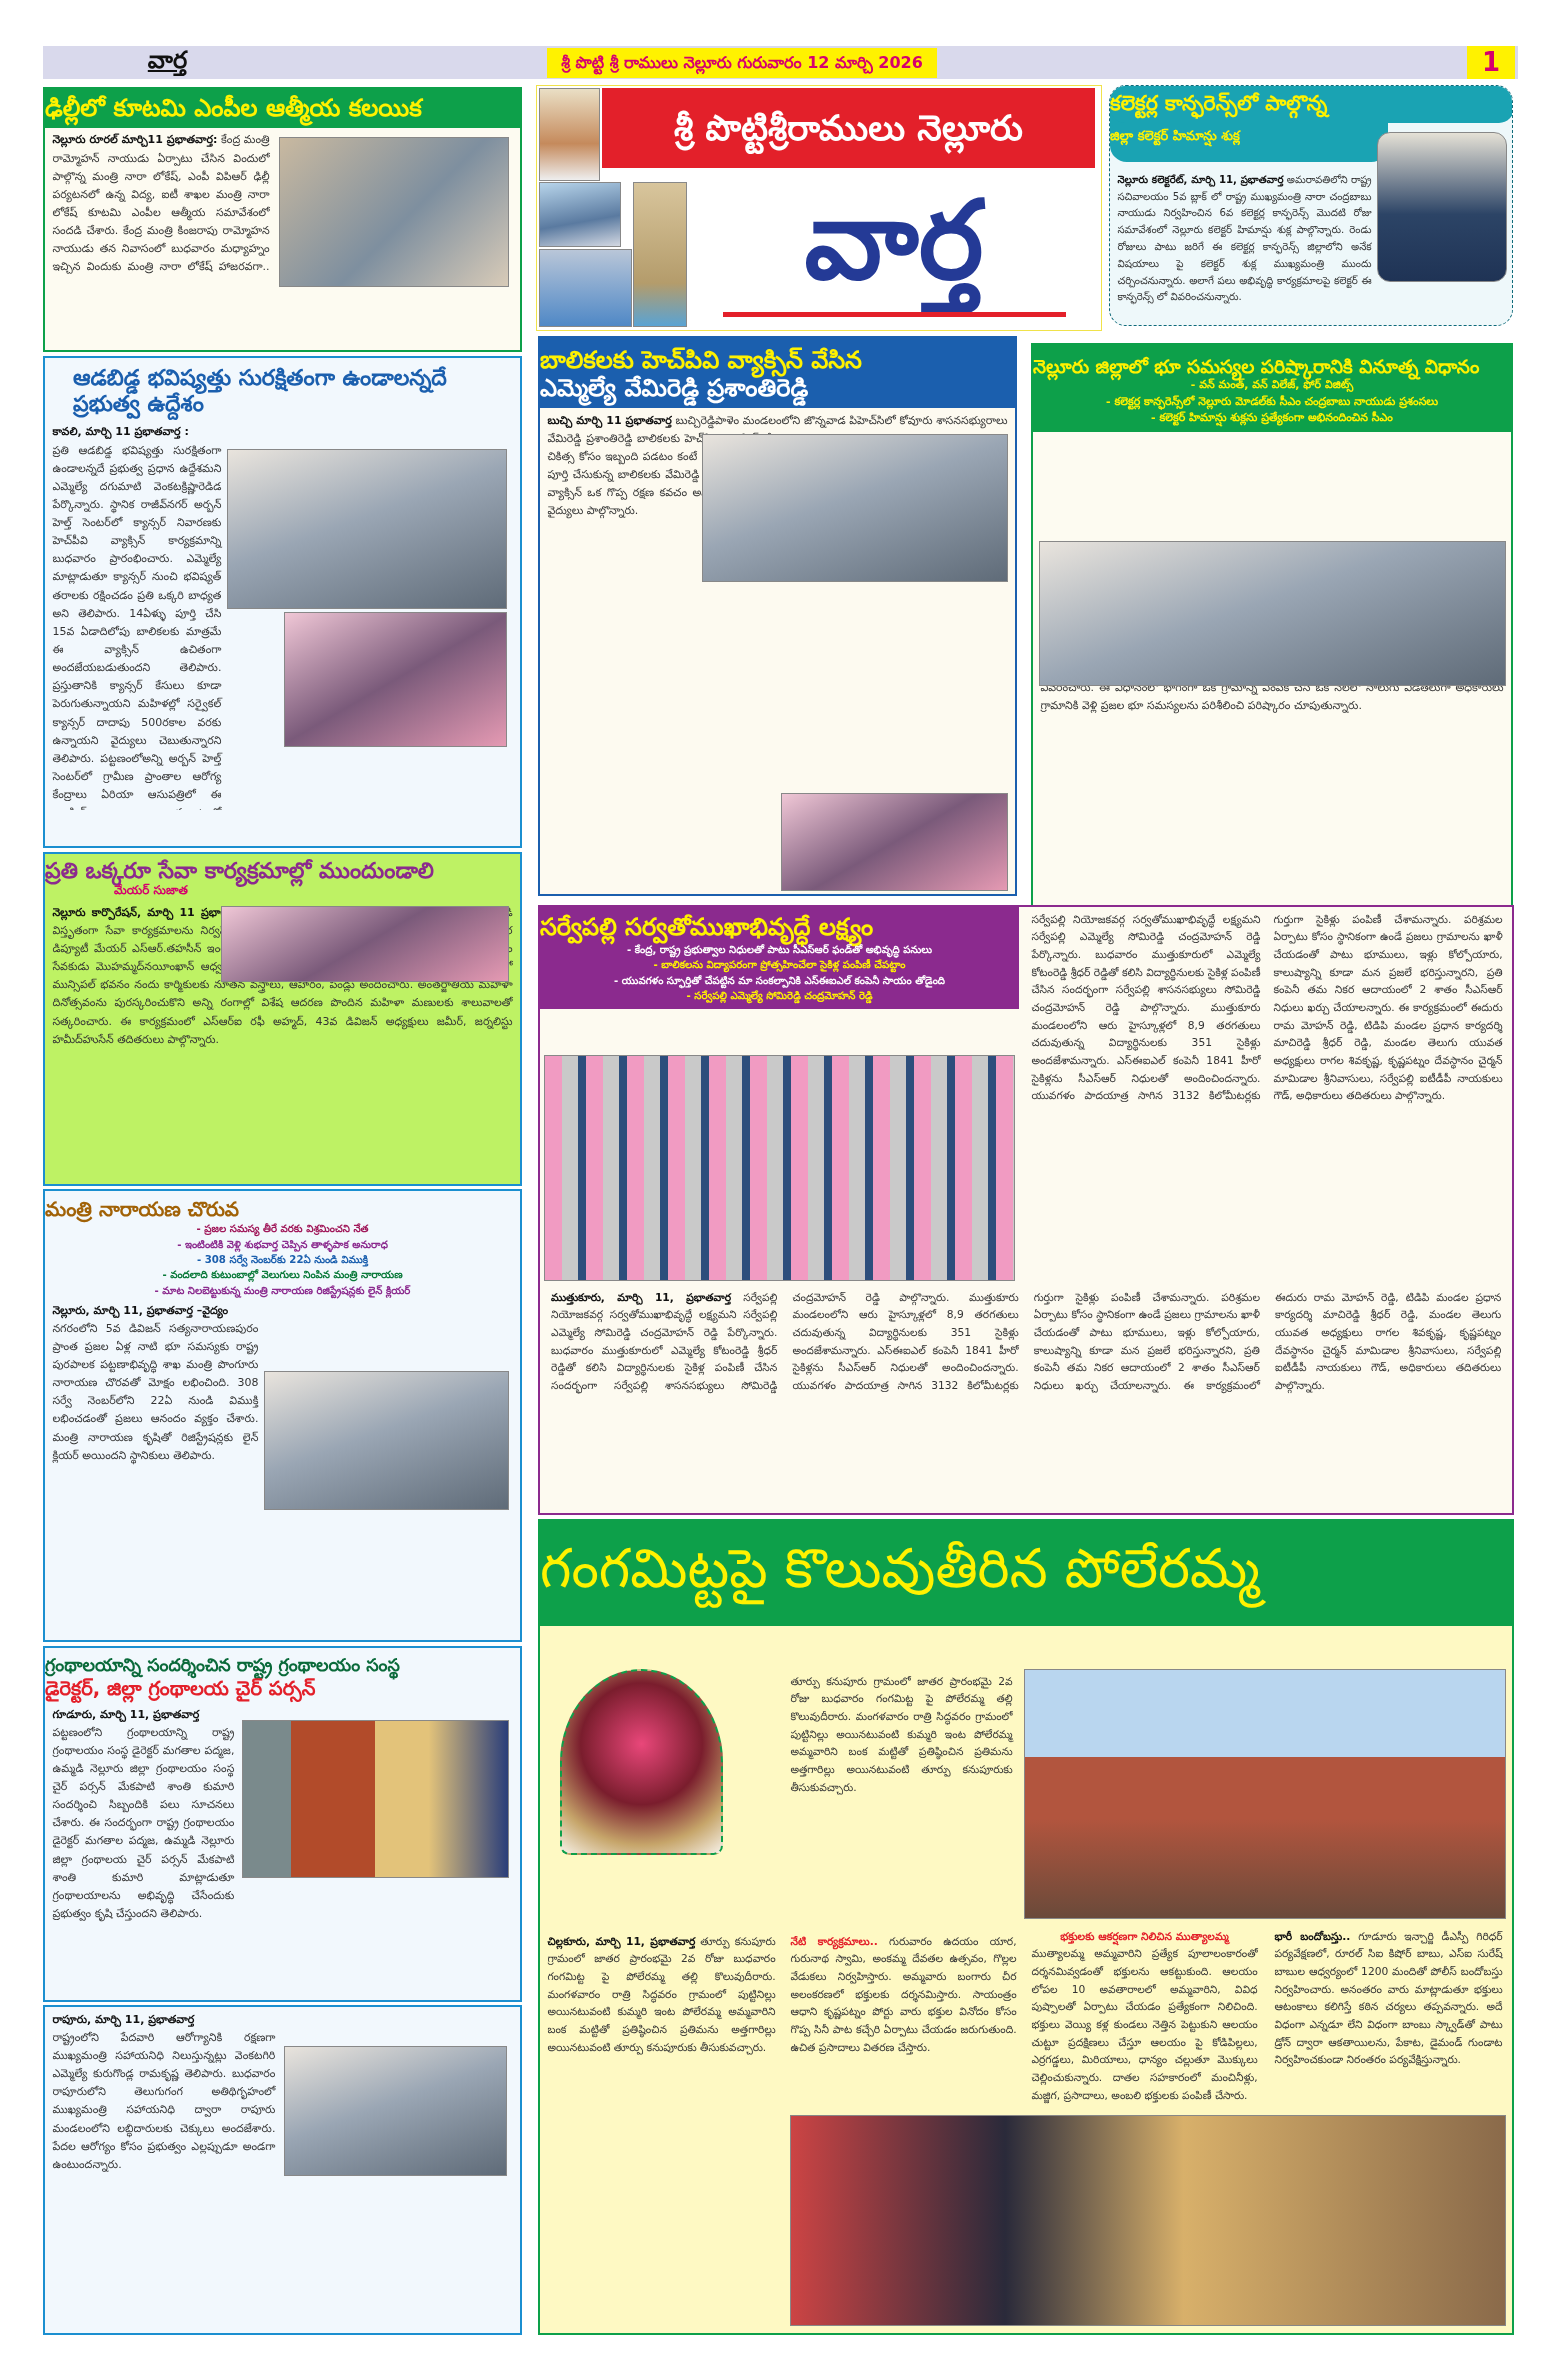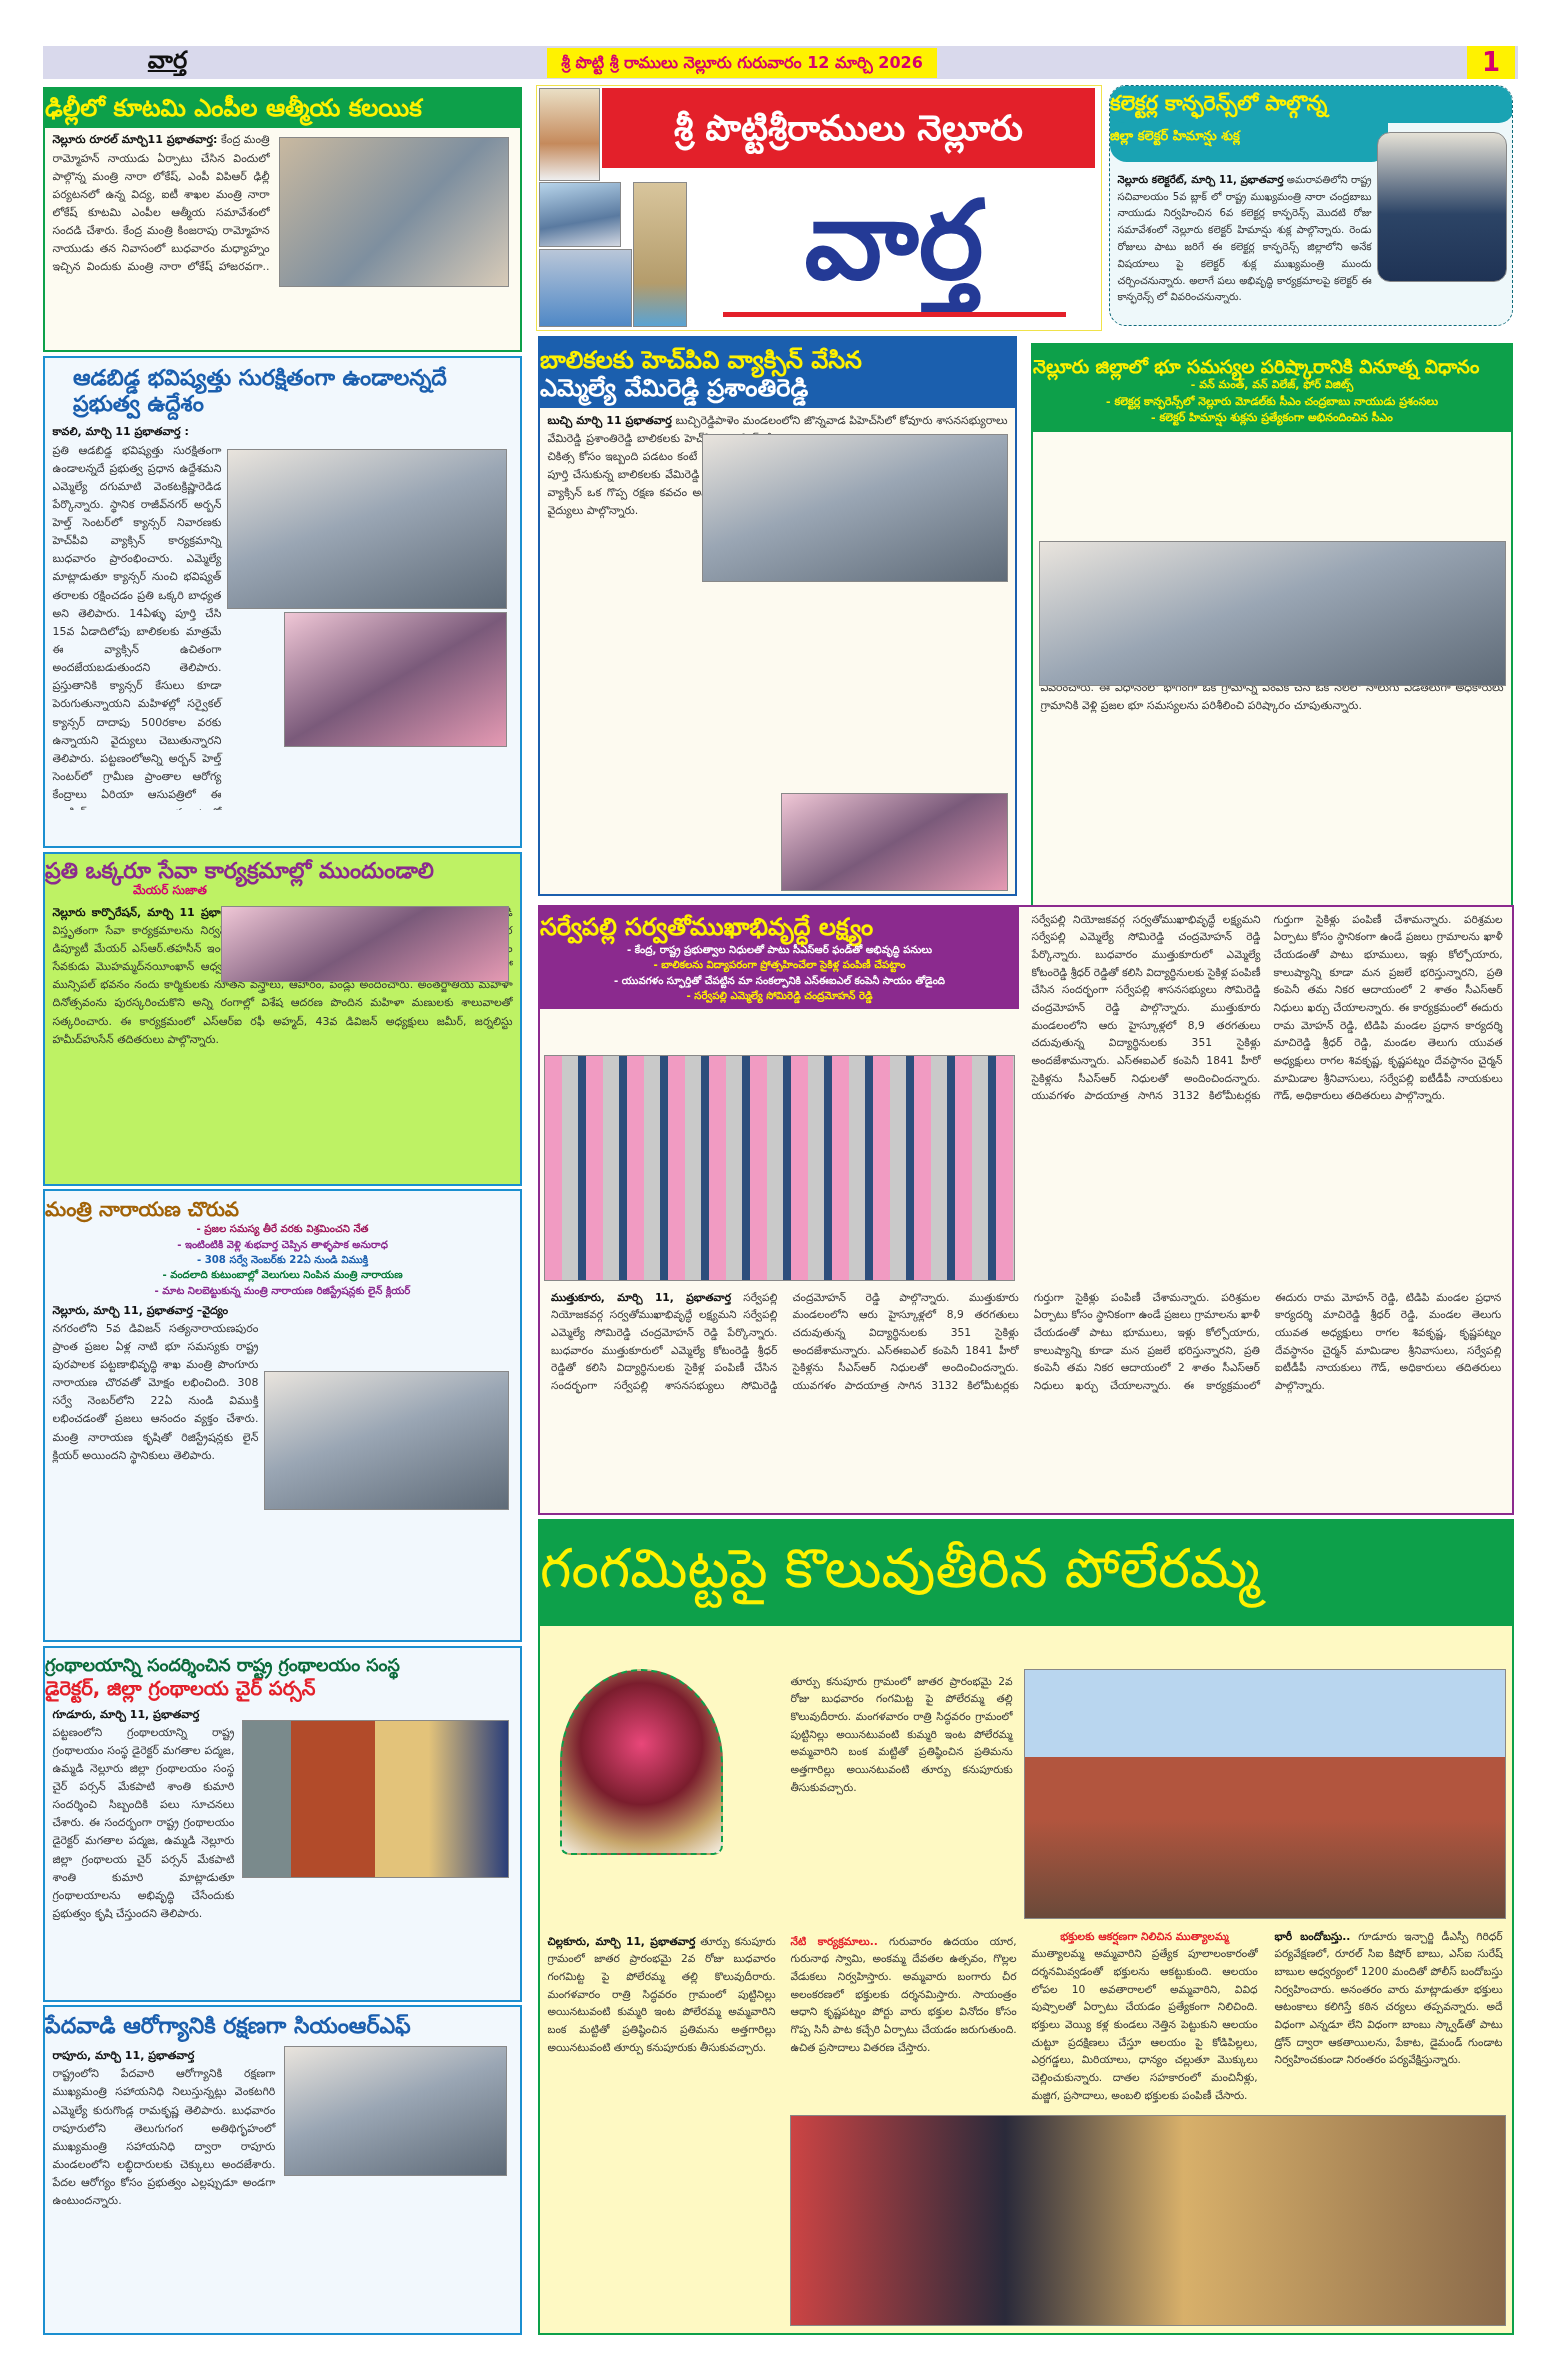--- a/index.html
+++ b/index.html
@@ -79,21 +79,21 @@
       <li>- కలెక్టర్ల కాన్ఫరెన్స్‌లో నెల్లూరు మోడల్‌కు సీఎం చంద్రబాబు నాయుడు ప్రశంసలు</li>
       <li>- కలెక్టర్ హిమాన్షు శుక్లను ప్రత్యేకంగా అభినందించిన సీఎం</li>
     </ul>
   </div>
   <div class="photo alt" style="left:5.6px;top:109px;width:467px;height:145px;position:relative"></div>
   <div class="body" style="margin-top:-139px;padding-top:150px;height:557px;overflow:hidden"><b>నెల్లూరు కలెక్టరేట్, మార్చి 11, ప్రభాతవార్త</b> <span>నెల్లూరు జిల్లాలో భూ సమస్యల శాశ్వత పరిష్కారం దిశగా వన్ మంత్ - వన్ విలేజ్ - ఫోర్ విజిట్స్ కార్యక్రమాన్ని ప్రతిష్టాత్మకంగా అమలు చేయడం పట్ల జిల్లా కలెక్టర్ హిమాన్షు శుక్లను రాష్ట్ర ముఖ్యమంత్రి నారా చంద్రబాబు నాయుడు బుధవారం అమరావతిలో జరిగిన కలెక్టర్ల కాన్ఫరెన్స్‌లో ప్రత్యేకంగా అభినందించారు. జిల్లా కలెక్టర్ హిమాన్షు శుక్ల రూపొందించిన ఈ వినూత్న విధానం ద్వారా గ్రామ స్థాయిలోనే భూ వివాదాలను గుర్తించి, దశలవారీగా పరిష్కరించేలా చర్యలు చేపడుతున్నట్లు ఆయన వివరించారు. ఈ విధానంలో భాగంగా ఒక గ్రామాన్ని ఎంపిక చేసి ఒక నెలలో నాలుగు విడతలుగా అధికారులు గ్రామానికి వెళ్లి ప్రజల భూ సమస్యలను పరిశీలించి పరిష్కారం చూపుతున్నారు.</span></div>
 </div>
 
 <div class="box" style="left:43px;top:852px;width:479px;height:334px;background:#bef264">
   <div class="head" style="color:#8b2a8e;font-size:22px;padding:3.7px 0 0">ప్రతి ఒక్కరూ సేవా కార్యక్రమాల్లో ముందుండాలి</div>
-  <div style="color:#d6006e;font-size:12px;font-weight:bold;margin-left:88px">మేయర్ సుజాత</div>
+  <div style="color:#d6006e;font-size:12px;font-weight:bold;margin-left:69px">మేయర్ సుజాత</div>
   <div class="photo pink" style="left:176px;top:52px;width:288px;height:76px"></div>
   <div class="body" style="height:269px;overflow:hidden"><b>నెల్లూరు కార్పొరేషన్, మార్చి 11 ప్రభాతవార్త :</b> <span>నేటి సమాజంలో ప్రతి ఒక్కరూ సేవా రంగంలో ముందుండి విస్తృతంగా సేవా కార్యక్రమాలను నిర్వహించాలని నగర పాలక సంస్థ మేయర్ దేవరకొండ సుజాత, నగర డిప్యూటీ మేయర్ ఎస్ఆర్.తహసీన్ ఇంతియాజ్‌లు పేర్కొన్నారు. సీనియర్ జర్నలిస్ట్ నగర్ సామాజిక సంఘం సేవకుడు మొహమ్మద్‌నయీంఖాన్ ఆధ్వర్యంలో రంజాన్ మాసాన్ని పురస్కరించుకొని బుధవారం కోటమిట్టలో మున్సిపల్ భవనం నందు కార్మికులకు నూతన వస్త్రాలు, ఆహారం, పండ్లు అందించారు. అంతర్జాతీయ మహిళా దినోత్సవంను పురస్కరించుకొని అన్ని రంగాల్లో విశేష ఆదరణ పొందిన మహిళా మణులకు శాలువాలతో సత్కరించారు. ఈ కార్యక్రమంలో ఎస్ఆర్ఐ రఫీ అహ్మద్, 43వ డివిజన్ అధ్యక్షులు జమీర్, జర్నలిస్టు హమీద్‌హుసేన్ తదితరులు పాల్గొన్నారు.</span></div>
 </div>
 
 <div class="box" style="left:43px;top:1189px;width:479px;height:453px">
   <div class="head" style="color:#a16207;font-size:20px;padding:7.4px 0 0">మంత్రి నారాయణ చొరువ</div>
   <ul class="subs" style="font-size:10.2px">
     <li style="color:#a0185a">- ప్రజల సమస్య తీరే వరకు విశ్రమించని నేత</li>
     <li style="color:#8b2a8e">- ఇంటింటికి వెళ్లి శుభవార్త చెప్పిన తాళ్ళపాక అనురాధ</li>
     <li style="color:#1b5fae">- 308 సర్వే నెంబర్‌కు 22ఏ నుండి విముక్తి</li>
@@ -105,21 +105,20 @@
 </div>
 
 <div class="box" style="left:43px;top:1646px;width:479px;height:356px">
   <div class="head" style="color:#0a6a3a;font-size:17.6px;padding:7.4px 0 1.9px">గ్రంథాలయాన్ని సందర్శించిన రాష్ట్ర గ్రంథాలయం సంస్థ</div>
   <div class="head" style="color:#e3202a;font-size:19.5px;padding-bottom:1.9px">డైరెక్టర్, జిల్లా గ్రంథాలయ చైర్ పర్సన్</div>
   <div class="photo" style="left:197px;top:72px;width:267px;height:158px;background:linear-gradient(90deg,#7a8a8c 0 18%,#b24b2a 18% 50%,#e3c37a 50% 70%,#2a3e7a)"></div>
   <div class="body" style="height:278px;overflow:hidden"><b>గూడూరు, మార్చి 11, ప్రభాతవార్త</b> <span style="display:block;width:182px">పట్టణంలోని గ్రంథాలయాన్ని రాష్ట్ర గ్రంథాలయం సంస్థ డైరెక్టర్ మగతాల పద్మజ, ఉమ్మడి నెల్లూరు జిల్లా గ్రంథాలయం సంస్థ చైర్ పర్సన్ మేకపాటి శాంతి కుమారి సందర్శించి సిబ్బందికి పలు సూచనలు చేశారు. ఈ సందర్భంగా రాష్ట్ర గ్రంథాలయం డైరెక్టర్ మగతాల పద్మజ, ఉమ్మడి నెల్లూరు జిల్లా గ్రంథాలయ చైర్ పర్సన్ మేకపాటి శాంతి కుమారి మాట్లాడుతూ గ్రంథాలయాలను అభివృద్ధి చేసేందుకు ప్రభుత్వం కృషి చేస్తుందని తెలిపారు.</span></div>
 </div>
 
 <div class="box" style="left:43px;top:2005px;width:479px;height:330px">
-  <div class="head" style="color:#1b5fae;font-size:22px;padding:5.6px 0">పేదవాడి ఆరోగ్యానికి రక్షణగా సియంఆర్ఎఫ్</div>
   <div class="photo alt" style="left:239px;top:39px;width:223px;height:130px"></div>
   <div class="body" style="height:278px;overflow:hidden"><b>రాపూరు, మార్చి 11, ప్రభాతవార్త</b> <span style="display:block;width:223px">రాష్ట్రంలోని పేదవారి ఆరోగ్యానికి రక్షణగా ముఖ్యమంత్రి సహాయనిధి నిలుస్తున్నట్లు వెంకటగిరి ఎమ్మెల్యే కురుగొండ్ల రామకృష్ణ తెలిపారు. బుధవారం రాపూరులోని తెలుగుగంగ అతిథిగృహంలో ముఖ్యమంత్రి సహాయనిధి ద్వారా రాపూరు మండలంలోని లబ్ధిదారులకు చెక్కులు అందజేశారు. పేదల ఆరోగ్యం కోసం ప్రభుత్వం ఎల్లప్పుడూ అండగా ఉంటుందన్నారు.</span></div>
 </div>
 
 <div class="box" style="left:538px;top:905px;width:976px;height:610px;border-color:#8b2a8e;background:#fdfaf0">
   <div style="background:#8b2a8e;width:479px;padding:7.4px 0 5.6px">
     <div class="head" style="color:#fff200;font-size:24px">సర్వేపల్లి సర్వతోముఖాభివృద్ధే లక్ష్యం</div>
     <ul class="subs" style="font-size:10.2px">
       <li style="color:#fff">- కేంద్ర, రాష్ట్ర ప్రభుత్వాల నిధులతో పాటు సీఎస్ఆర్ ఫండ్‌తో అభివృద్ధి పనులు</li>
       <li style="color:#fff200">- బాలికలను విద్యాపరంగా ప్రోత్సహించేలా సైకిళ్ల పంపిణీ చేపట్టాం</li>

